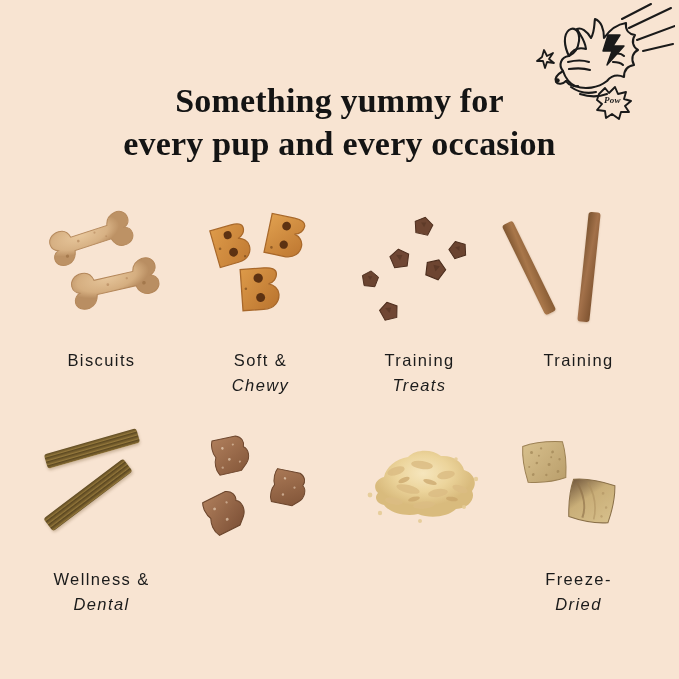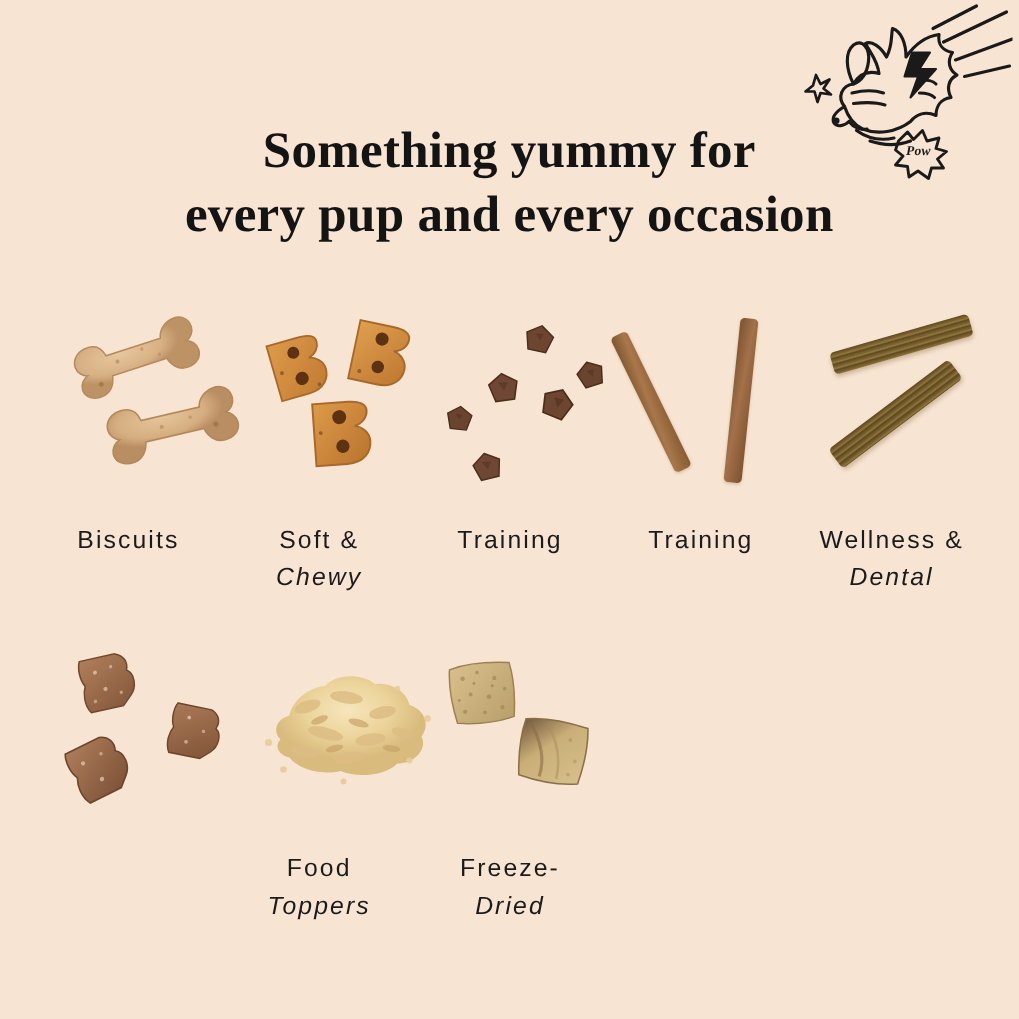--- a/index.html
+++ b/index.html
@@ -26,21 +26,21 @@
     color:#141414;
     letter-spacing:0.2px;
   }
   .heading .ln{display:block;}
 
   
   .grid{
     position:absolute;top:196px;left:22px;
     width:636px;
     display:grid;
-    grid-template-columns:repeat(5,1fr);
+    grid-template-columns:repeat(4,1fr);
     grid-template-rows:repeat(2,219px);
   }
   .cell{position:relative;}
   .art{position:relative;height:150px;width:100%;}
   .label{
     position:absolute;top:152px;left:0;width:100%;
     text-align:center;
     font-family:"Liberation Sans", sans-serif;
     font-weight:300;
     font-size:16.5px;
@@ -268,20 +268,21 @@
         </div>
         <div class="nug" style="left:38px;top:105px;transform:rotate(-14deg);">
           <svg width="23" height="20" viewBox="0 0 22 20">
               <path d="M11 1 L20 7 L17 18 L5 18 L2 7 Z" fill="#704734" stroke="#4e2e1e" stroke-width="1"></path>
               <path d="M8 6 L14 7 L11 12 Z" fill="#5a3827" opacity=".8"></path>
             </svg>
         </div>
       </div>
       <div class="label">
         <span>Training</span>
+        <span class="l2">Treats</span>
       </div>
     </div>
 
     <div class="cell">
       <div class="art">
         <div class="jerky" style="left:24px;top:22px;width:12px;height:100px;
              background:linear-gradient(95deg,#7d5530,#a9774a 45%,#865a33);
              transform:rotate(-26deg);box-shadow:0 1px 2px rgba(120,80,40,.25);"></div>
         <div class="jerky" style="left:84px;top:16px;width:12px;height:110px;
              background:linear-gradient(95deg,#7b5430,#a3714a 45%,#7e5330);
@@ -392,24 +393,20 @@
               <circle cx="14" cy="60" r="2.4"></circle>
                 <circle cx="120" cy="44" r="2.2"></circle>
               <circle cx="108" cy="72" r="2"></circle>
                 <circle cx="24" cy="78" r="2.2"></circle>
               <circle cx="64" cy="86" r="2"></circle>
                 <circle cx="100" cy="24" r="1.8"></circle>
             </g>
           </svg>
         </div>
       </div>
-      <div class="label">
-        <span>Food</span>
-        <span class="l2">Toppers</span>
-      </div>
     </div>
 
     <div class="cell">
       <div class="art">
         <div class="fd" style="left:22px;top:24px;transform:rotate(-7deg);">
           <svg width="48" height="46" viewBox="0 0 48 46">
             <defs>
               <linearGradient id="fd1" x1="0" y1="0" x2="1" y2="1">
                 <stop offset="0%" stop-color="#d8c08d"></stop>
                   <stop offset="100%" stop-color="#b99e6b"></stop>

